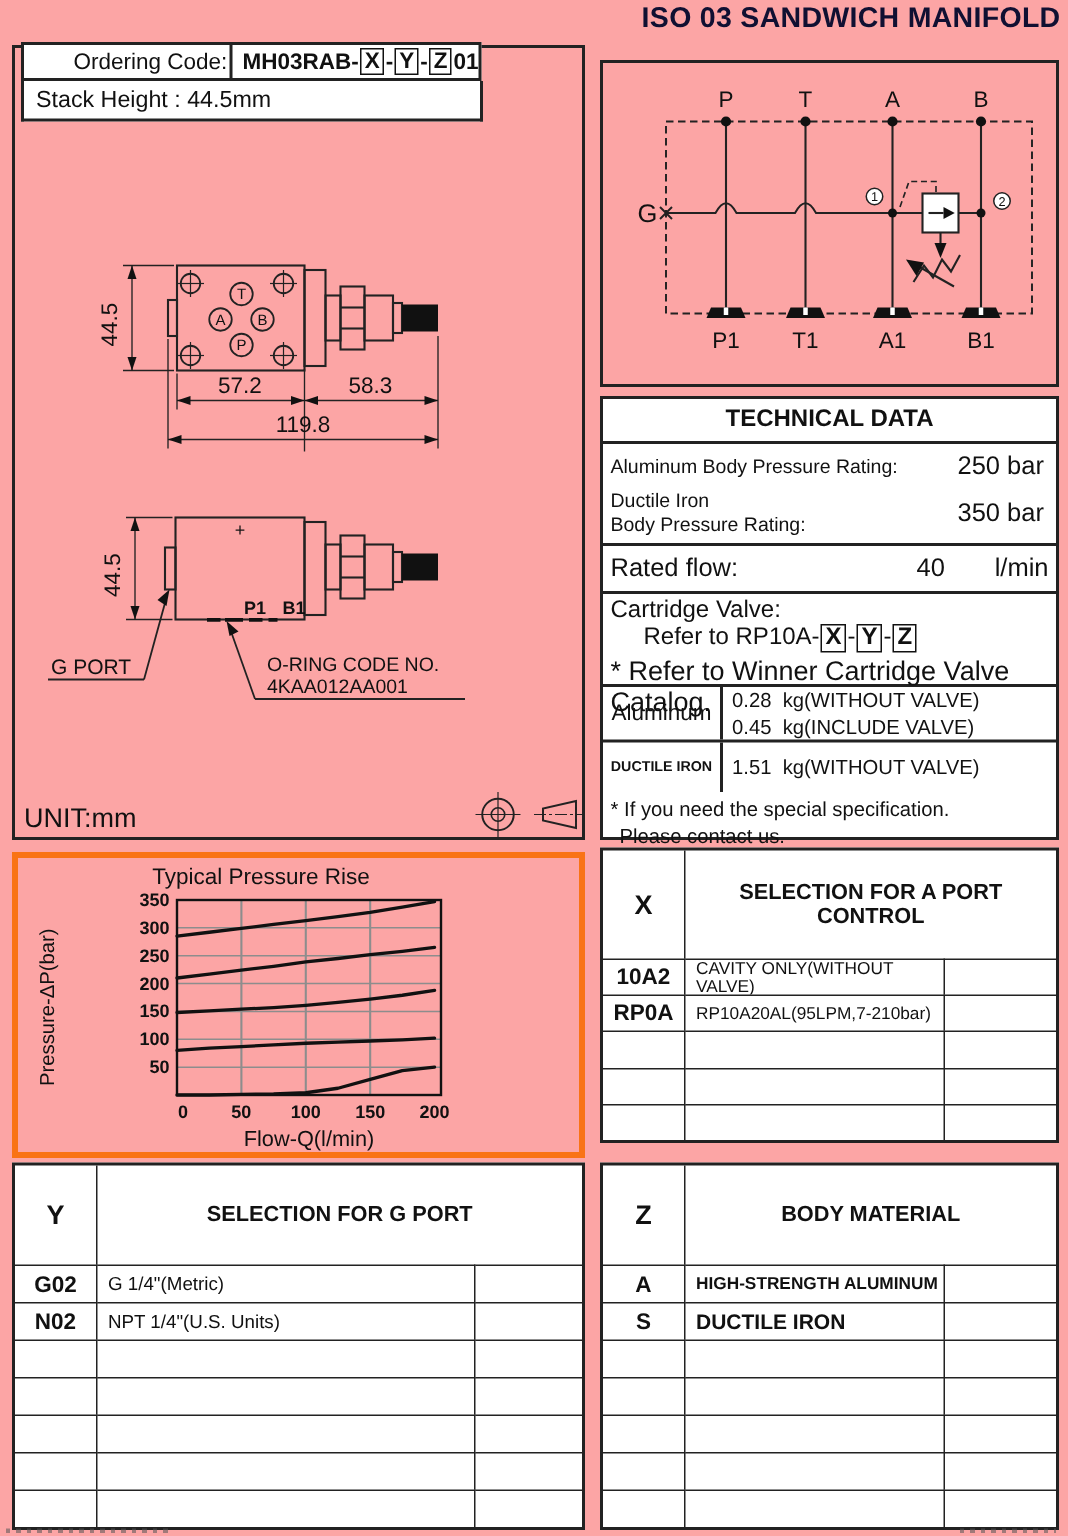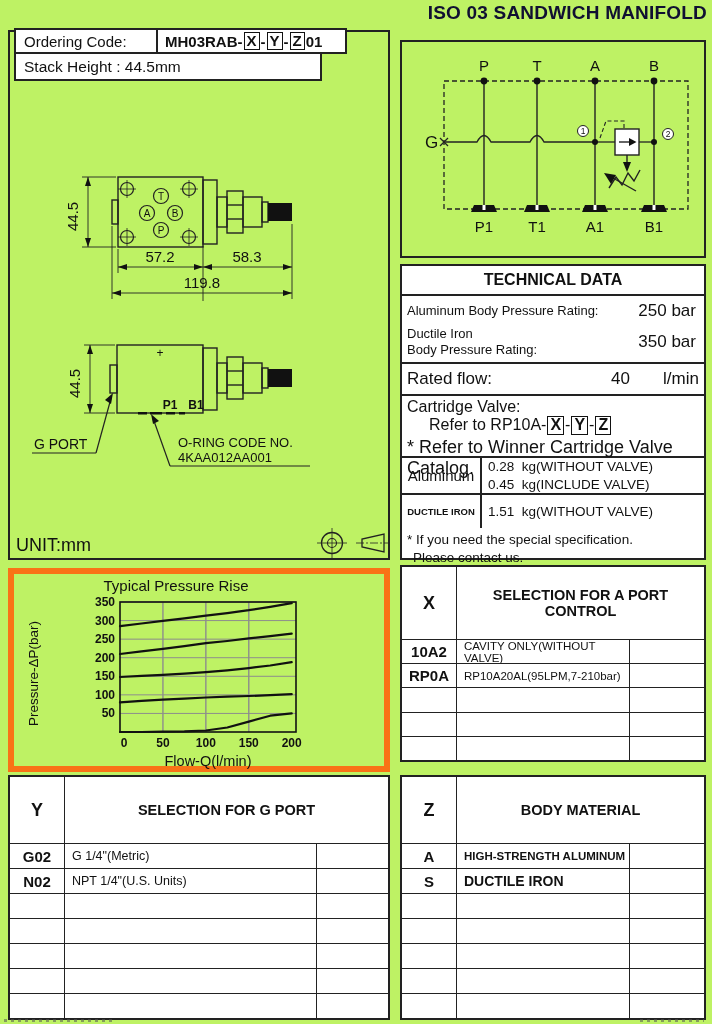--- a/index.html
+++ b/index.html
@@ -1,23 +1,23 @@
 <!DOCTYPE html>
 <html><head>
 <meta charset="utf-8">
 <style>
   html,body{margin:0;padding:0;background:#fff;}
-  #page{position:relative;width:712px;height:1024px;background:#bef264;overflow:hidden;
+  #page{position:relative;width:712px;height:1024px;background:#fca5a5;overflow:hidden;
         font-family:"Liberation Sans",sans-serif;color:#111;}
   .abs{position:absolute;}
   #doc-title{top:2px;right:5px;font-size:19px;font-weight:bold;color:#101032;letter-spacing:.2px;}
   
   #left-box{left:8px;top:30px;width:382px;height:530px;border:2px solid #222;box-sizing:border-box;}
-  #ordering-row{left:14px;top:28px;width:333px;height:26px;border:2px solid #222;box-sizing:border-box;
-                display:flex;background:#fff;z-index:3;}
+  #ordering-row{left:14px;top:28px;width:307px;height:26px;border:2px solid #222;box-sizing:border-box;
+                display:flex;background:#fff;z-index:3;padding-left:25px;}
   #ordering-row .lab{width:142px;border-right:2px solid #222;box-sizing:border-box;font-size:15px;
                      display:flex;align-items:center;padding-left:8px;}
   #ordering-row .code{flex:1;display:flex;align-items:center;padding-left:7px;font-size:15px;font-weight:bold;}
   #stack-row{left:14px;top:54px;width:308px;height:27px;border:2px solid #222;border-top:none;box-sizing:border-box;
              display:flex;align-items:center;padding-left:8px;font-size:15.5px;background:#fff;z-index:3;}
   .codebox{display:inline-block;border:1.5px solid #111;padding:0 2px;margin:0 1px;line-height:1.05;font-weight:bold;}
   
   #schematic-box{left:400px;top:40px;width:306px;height:218px;border:2px solid #222;box-sizing:border-box;}
   
   #tech-box{left:400px;top:264px;width:306px;height:296px;border:2px solid #222;box-sizing:border-box;background:#fff;}
@@ -40,21 +40,21 @@
   .w-row{flex:1;display:flex;border-bottom:2px solid #222;box-sizing:border-box;}
   .w-row:last-child{border-bottom:none;}
   .w-mat{width:80px;border-right:2px solid #222;box-sizing:border-box;display:flex;align-items:center;justify-content:center;}
   .w-mat.m0{font-size:15px;}
   .w-mat.m1{font-size:9.5px;font-weight:bold;}
   .w-lines{flex:1;display:flex;flex-direction:column;justify-content:center;padding-left:6px;}
   .wline{font-size:13.5px;line-height:1.3;white-space:pre;}
   #tech-foot{padding:3px 5px;font-size:13.5px;line-height:1.3;}
   #tech-foot .ind{padding-left:6px;}
   
-  #chart-box{left:8px;top:568px;width:382px;height:204px;border:6px solid #f97316;box-sizing:border-box;}
+  #chart-box{left:8px;top:568px;width:382px;height:204px;border:4px solid #f97316;box-sizing:border-box;}
   
   .seltable{display:grid;border:2px solid #222;box-sizing:border-box;background:#fff;}
   .st-cell{border-top:1.5px solid #222;display:flex;align-items:center;box-sizing:border-box;overflow:hidden;}
   .st-cell.nt{border-top:none;}
   .st-vr{border-right:1.5px solid #222;}
   .st-code-h{justify-content:center;font-weight:bold;font-size:18px;}
   .st-title-h{grid-column:2 / span 2;justify-content:center;font-weight:bold;font-size:14.5px;text-align:center;}
   .st-code{justify-content:center;font-weight:bold;font-size:15px;}
   .st-desc{padding-left:7px;font-size:12.5px;}
   .st-desc.small{font-size:11.5px;}

